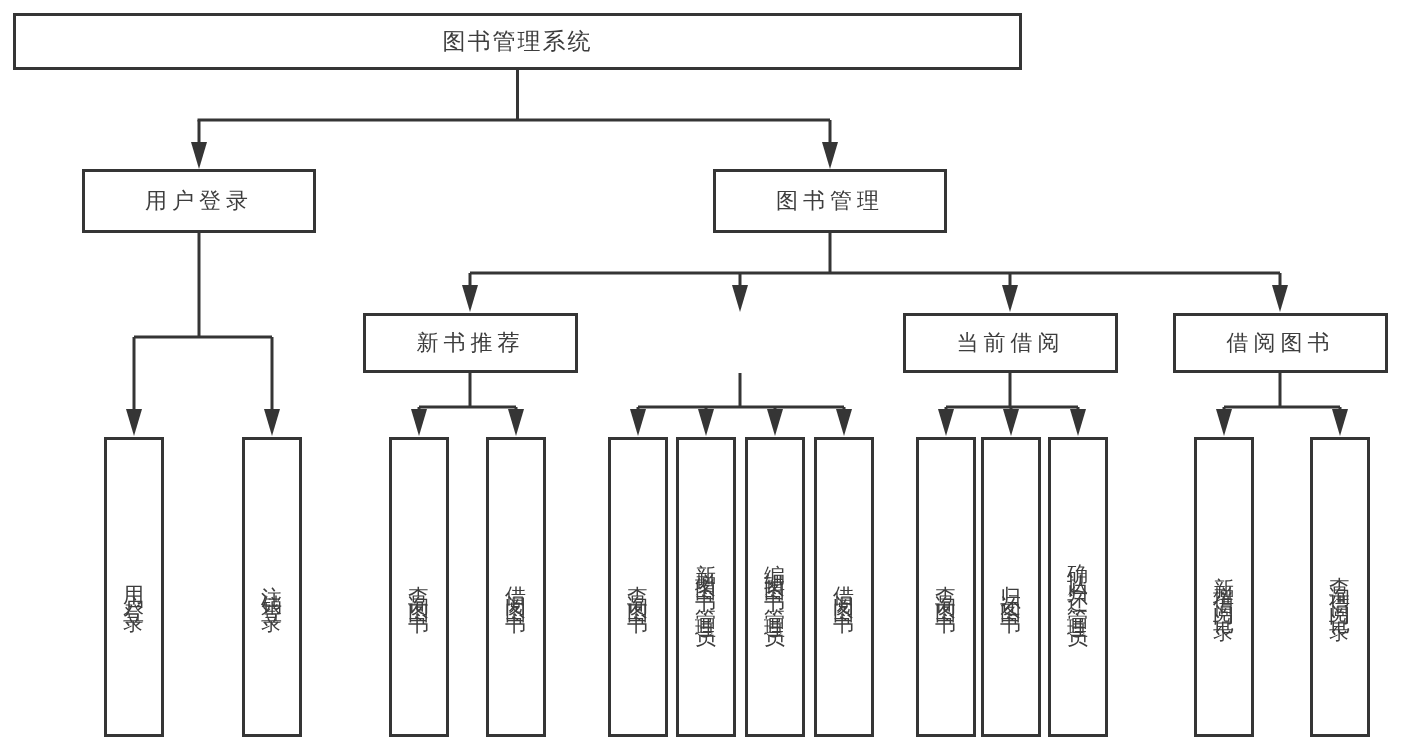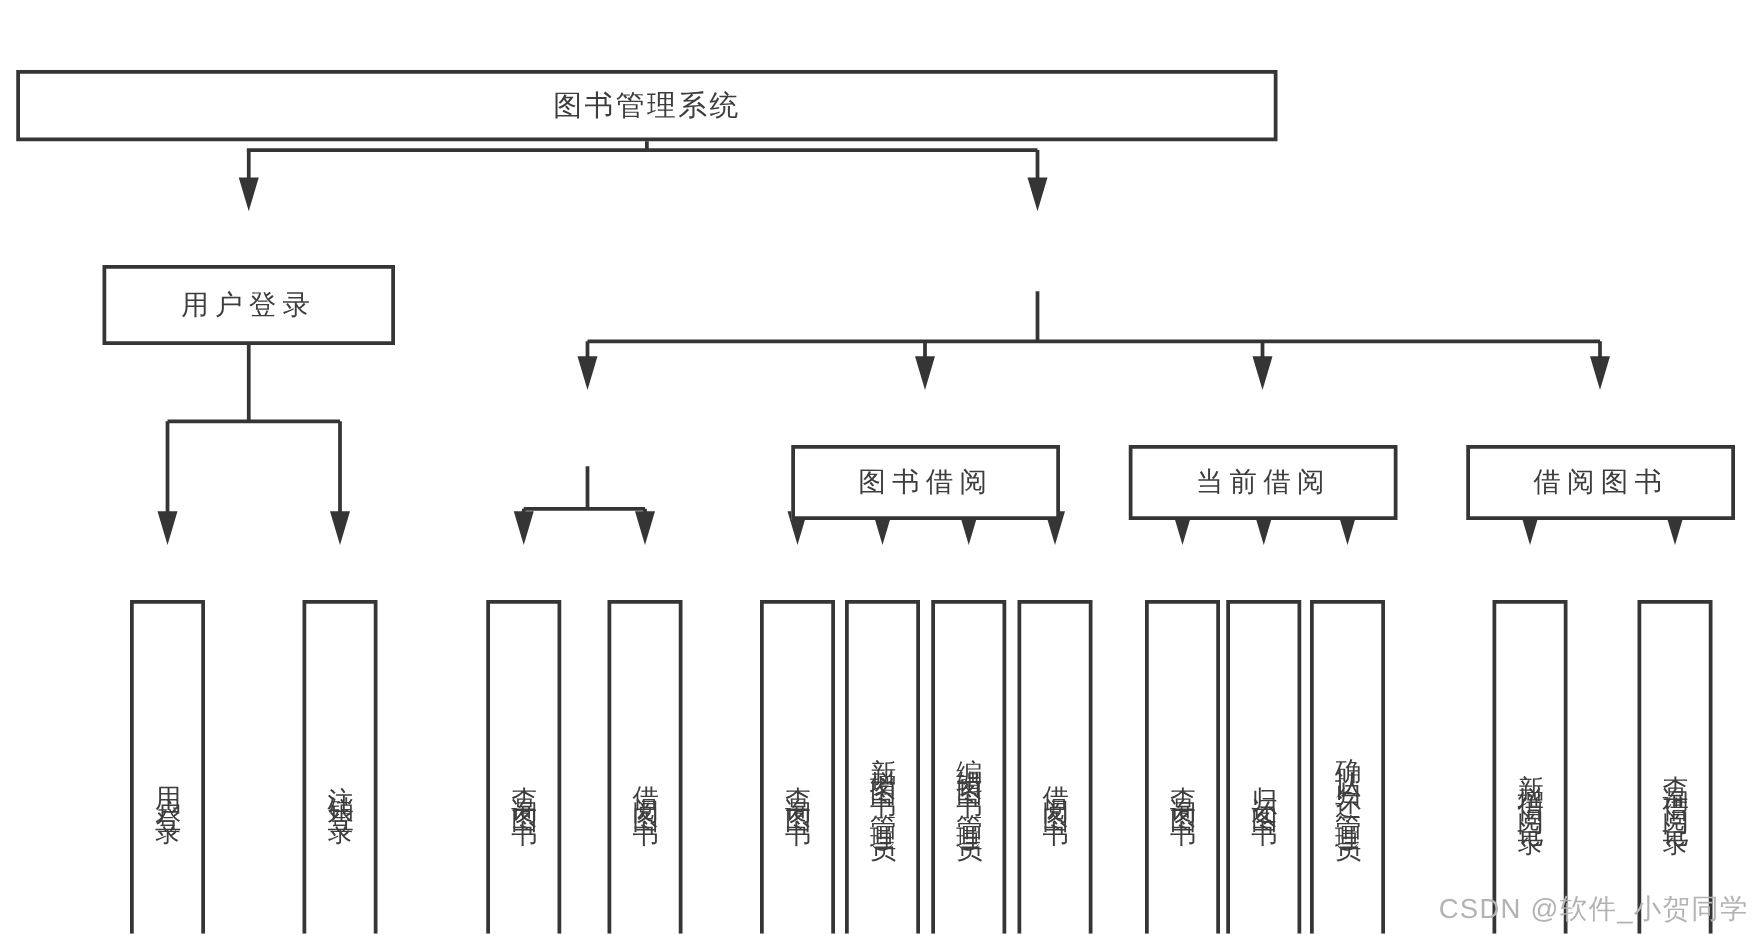--- a/index.html
+++ b/index.html
@@ -22,21 +22,20 @@
     color:var(--line);
   }
   .connectors path{stroke:currentColor;stroke-width:3;fill:none;}
   .connectors polygon{fill:currentColor;stroke:none;}
   .node{
     position:absolute;
     background:#fff;
     border:3px solid var(--line);
     display:flex;align-items:center;justify-content:center;
     color:var(--text);
-    margin-top:43px;
   }
   .node-root span{font-size:23px;letter-spacing:2px;}
   .node-l2 span,.node-l3 span{font-size:22px;letter-spacing:5px;}
   .leaf span{
     writing-mode:vertical-rl;
     text-orientation:mixed;
     font-size:21px;
     letter-spacing:9px;
     line-height:1;
     white-space:nowrap;
@@ -131,23 +130,26 @@
     </g>
   </svg>
 
   <div class="node node-root" style="left:13px;top:13px;width:1009px;height:57px;">
     <span>图书管理系统</span>
   </div>
 
   <div class="node node-l2" style="left:82px;top:169px;width:234px;height:64px;">
     <span>用户登录</span>
   </div>
-
-  <div class="node node-l3" style="left:633px;top:313px;width:215px;height:60px;">
-    <span>图书借阅</span>
+  <div class="node node-l2" style="left:713px;top:169px;width:234px;height:64px;">
+    <span>图书管理</span>
+  </div>
+
+  <div class="node node-l3" style="left:363px;top:313px;width:215px;height:60px;">
+    <span>新书推荐</span>
   </div>
   <div class="node node-l3" style="left:903px;top:313px;width:215px;height:60px;text-align:right;">
     <span>当前借阅</span>
   </div>
   <div class="node node-l3" style="left:1173px;top:313px;width:215px;height:60px;">
     <span>借阅图书</span>
   </div>
 
   <div class="node leaf" style="left:104px;top:437px;width:60px;height:300px;">
     <span>用户登录</span>
@@ -186,15 +188,14 @@
     <span>确认归还（管理员）</span>
   </div>
 
   <div class="node leaf" style="left:1194px;top:437px;width:60px;height:300px;">
     <span>新增借阅记录</span>
   </div>
   <div class="node leaf" style="left:1310px;top:437px;width:60px;height:300px;">
     <span>查询借阅记录</span>
   </div>
 
-  <div class="watermark">CSDN @软件_小贺同学</div>
 
 </div>
 
 </body></html>

